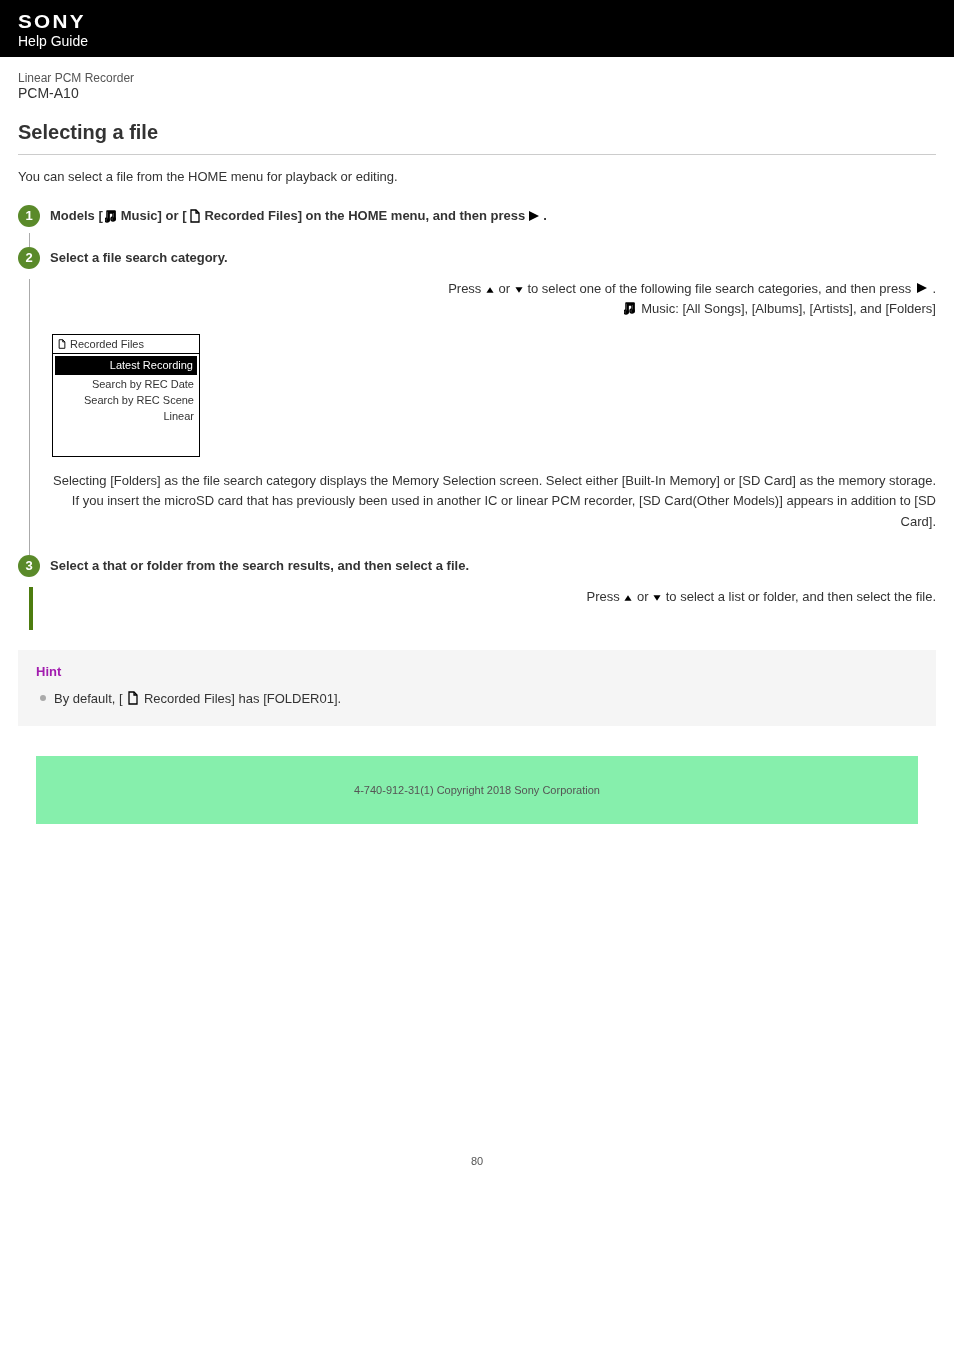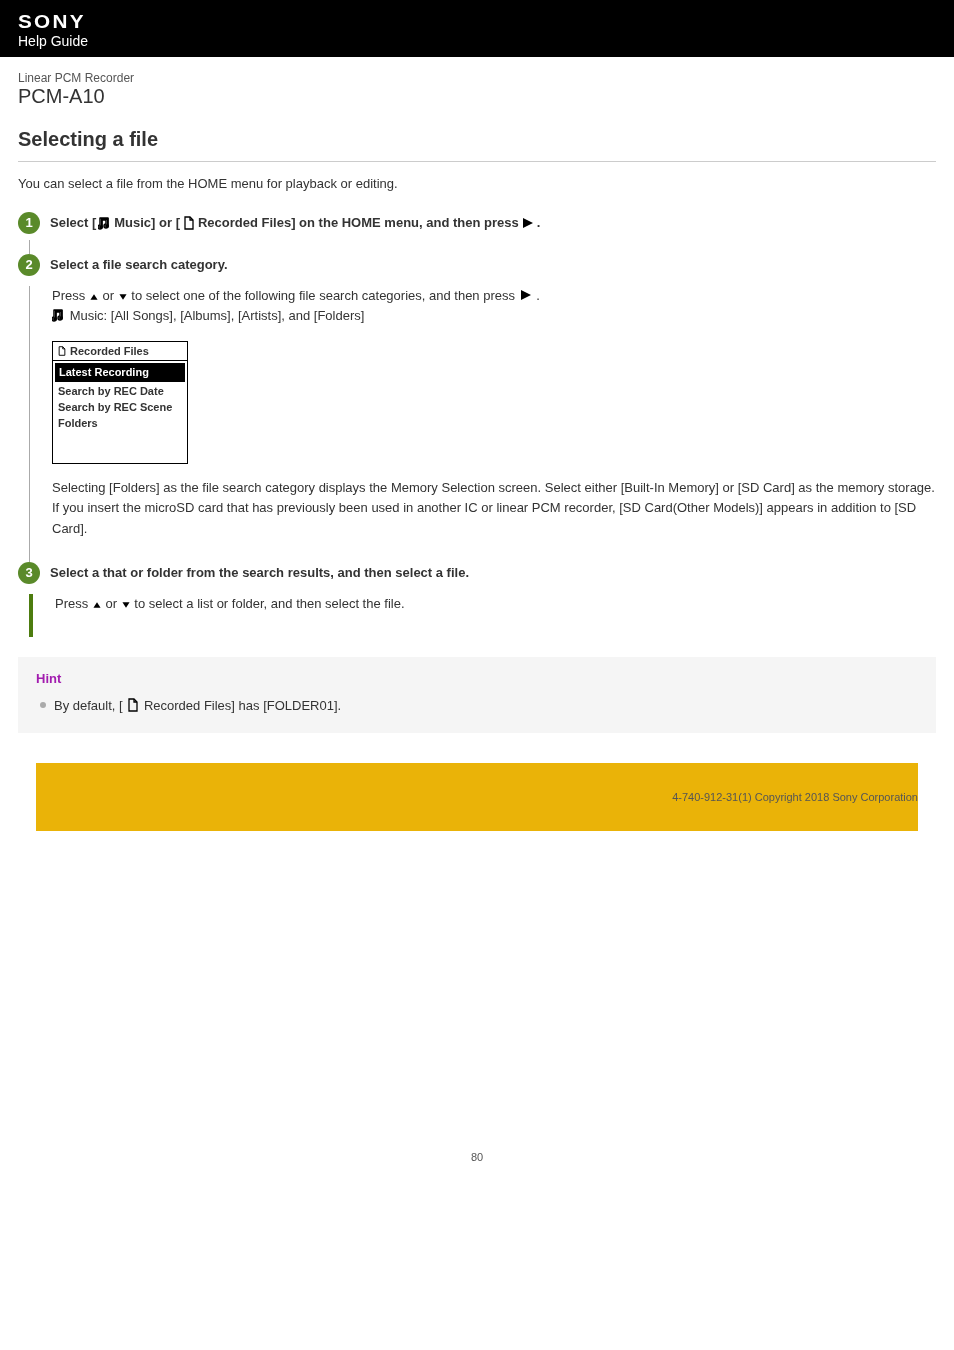--- a/index.html
+++ b/index.html
@@ -31,21 +31,21 @@
     .help-guide {
       font-size: 14px;
       margin-top: 0;
     }
     .product-info {
       padding: 14px 18px 6px 18px;
       font-size: 12px;
       color: #555;
     }
     .product-model {
-      font-size: 20px;
+      font-size: 14px;
       color: #333;
     }
     .main-title {
       font-size: 20px;
       font-weight: bold;
       padding: 14px 18px 10px 18px;
     }
     .content {
       margin: 0 18px;
     }
@@ -90,32 +90,33 @@
       font-weight: bold;
       line-height: 22px;
       display: flex;
       align-items: center;
       flex-wrap: wrap;
       gap: 2px;
     }
     .step-body {
       margin-top: 10px;
       line-height: 1.6;
+      text-align: right;
     }
     .icon-inline {
       display: inline-block;
       vertical-align: -2px;
     }
     .screen-shot {
       margin: 14px 0;
       border: 1px solid #000;
-      width: 136px;
+      width: 148px;
       font-family: Arial, sans-serif;
       font-size: 11px;
-      font-weight: bold;
+      font-weight: normal;
       line-height: 1.3;
       background: #fff;
     }
     .screen-shot .sh-header {
       border-bottom: 1px solid #000;
       padding: 2px 4px;
       display: flex;
       align-items: center;
       gap: 3px;
     }
@@ -158,24 +159,24 @@
       content: "";
       position: absolute;
       left: 4px;
       top: 6px;
       width: 6px;
       height: 6px;
       border-radius: 50%;
       background: #aaa;
     }
     .footer {
-      background: #eab308;
-      text-align: right;
+      background: #86efac;
+      text-align: center;
       padding: 28px 0;
-      margin: 30px 18px 0 18px;
+      margin: 30px 18px 11px 18px;
       font-size: 11px;
       color: #555;
     }
     .page-num {
       text-align: center;
       font-size: 11px;
       color: #555;
       padding: 320px 0 20px 0;
     }
     svg.mini { width: 14px; height: 14px; }
@@ -221,21 +222,21 @@
 
 <h1 class="main-title">Selecting a file</h1>
 
 <div class="content">
   <hr class="divider">
   <p class="intro">You can select a file from the HOME menu for playback or editing.</p>
 
   <div class="step">
     <div class="step-num active">1</div>
     <div class="step-title">
-      <span>Select [</span>
+      <span>Models [</span>
       <svg class="mini icon-inline" viewBox="0 0 14 14">
           <use href="#ico-music"></use>
         </svg>
       <span> Music] or [</span>
       <svg class="mini icon-inline" viewBox="0 0 14 14">
           <use href="#ico-file"></use>
         </svg>
       <span> Recorded Files] on the HOME menu, and then press</span>
       <svg class="mini icon-inline" viewBox="0 0 14 14">
           <use href="#ico-play"></use>
@@ -277,21 +278,21 @@
         <div class="sh-header">
           <svg class="mini" viewBox="0 0 14 14" style="width:10px;height:10px">
               <use href="#ico-file"></use>
             </svg>
           <span>Recorded Files</span>
         </div>
         <div class="sh-body">
           <div class="sh-sel">Latest Recording</div>
           <div class="sh-item">Search by REC Date</div>
           <div class="sh-item">Search by REC Scene</div>
-          <div class="sh-item">Folders</div>
+          <div class="sh-item">Linear</div>
           <div class="sh-pad"></div>
         </div>
       </div>
 
       <p>Selecting [Folders] as the file search category displays the Memory Selection screen. Select either [Built-In Memory] or [SD Card] as the memory storage.</p>
       <p>If you insert the microSD card that has previously been used in another IC or linear PCM recorder, [SD Card(Other Models)] appears in addition to [SD Card].</p>
     </div>
   </div>
 
   <div class="step">

